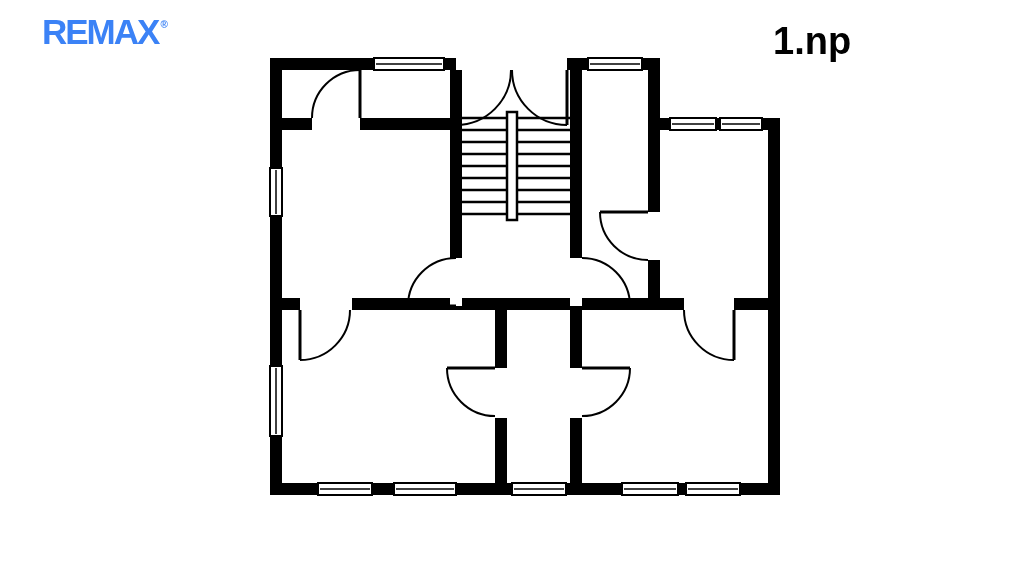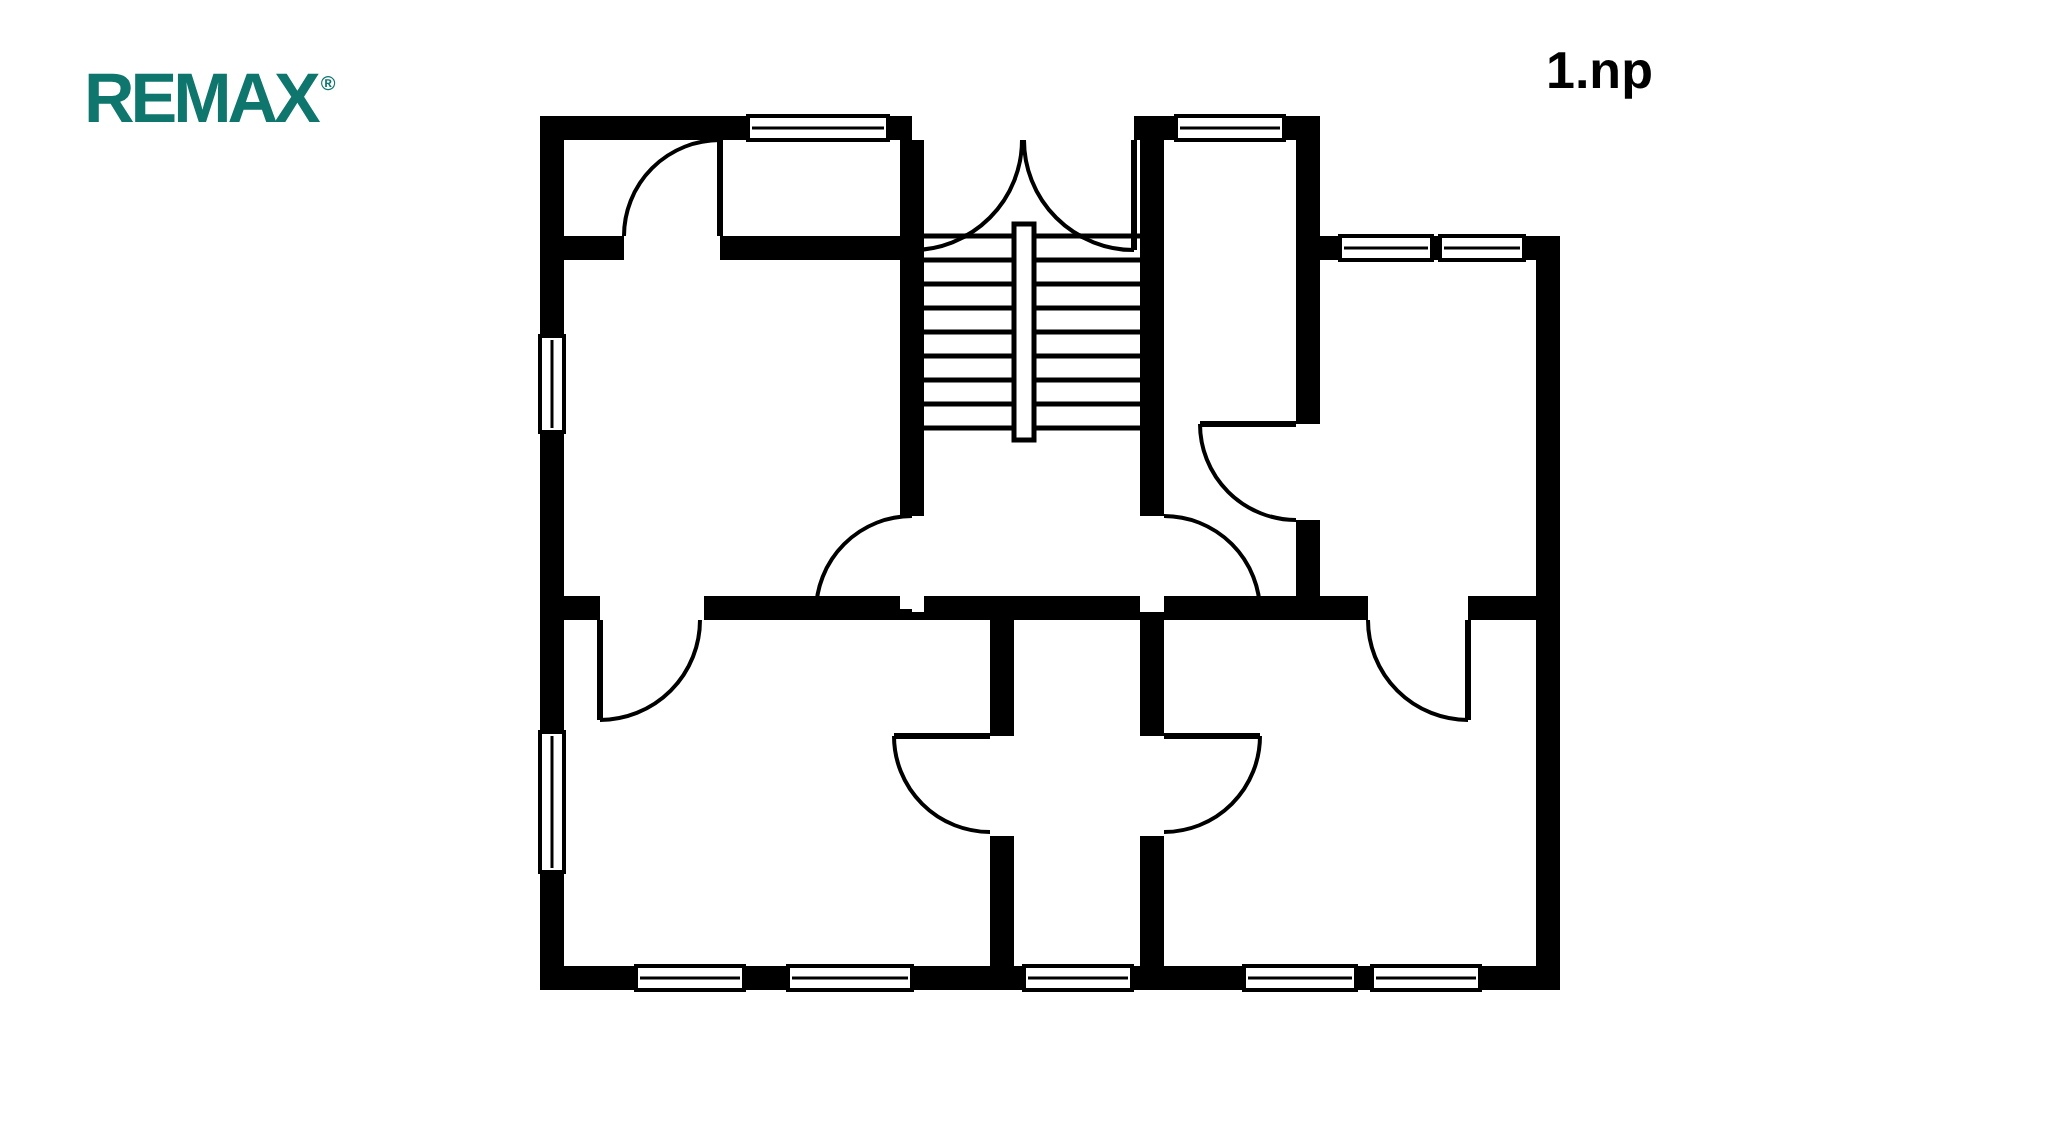--- a/index.html
+++ b/index.html
@@ -10,41 +10,41 @@
   body {
     width: 1024px;
     height: 572px;
     position: relative;
     overflow: hidden;
     font-family: "Liberation Sans", sans-serif;
   }
   .logo {
     position: absolute;
     left: 42px;
-    top: 30px;
+    top: 12px;
     font-weight: 900;
     font-size: 35px;
     letter-spacing: -2px;
-    color: #0f766e;
+    color: #3b82f6;
     white-space: nowrap;
   }
   .logo .reg {
     font-size: 10px;
     font-weight: 700;
     position: relative;
     top: -16px;
     left: 2px;
     letter-spacing: 0;
   }
   .floor-label {
     position: absolute;
     left: 773px;
     top: 20px;
     font-weight: 700;
-    font-size: 26px;
+    font-size: 38px;
     color: #000;
     white-space: nowrap;
   }
   svg.plan {
     position: absolute;
     left: 0;
     top: 0;
   }
 </style>
 </head>

